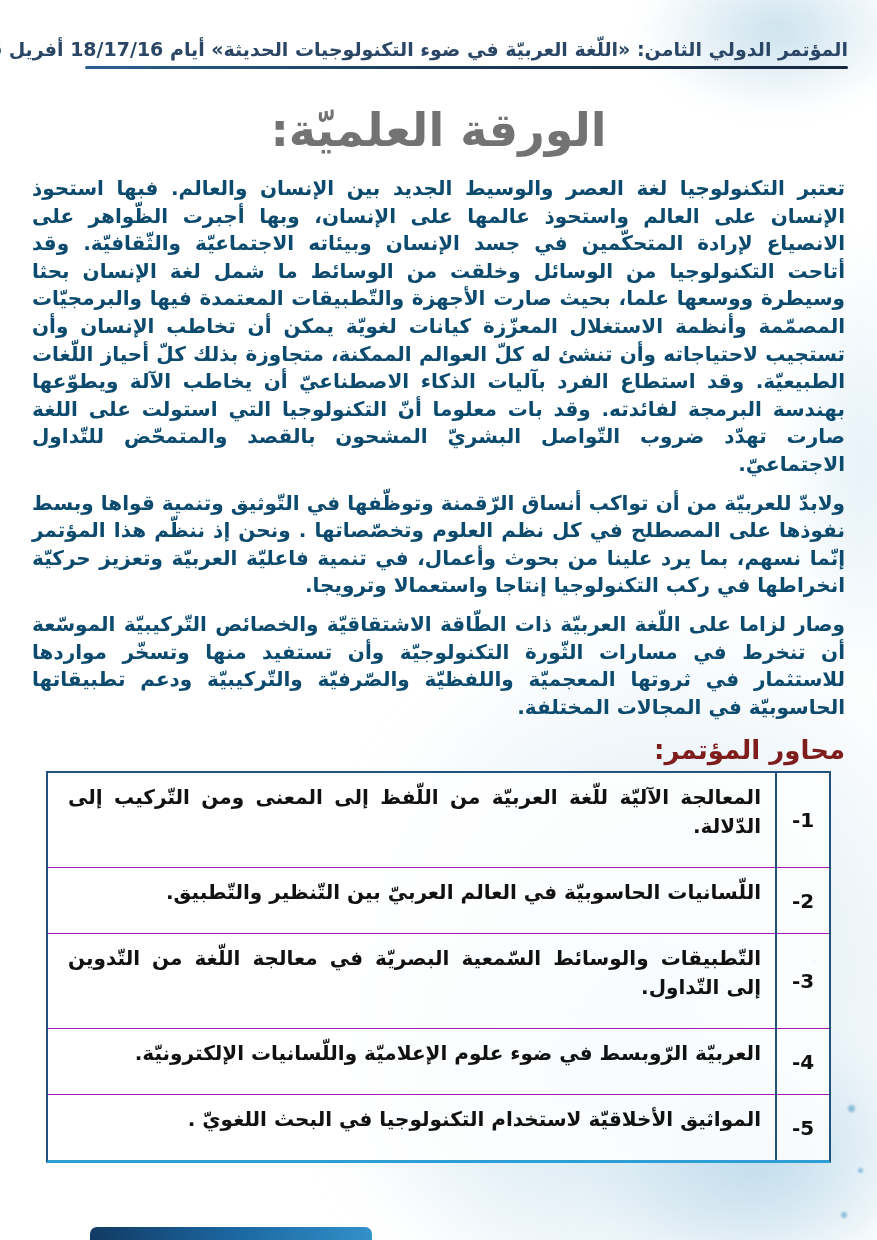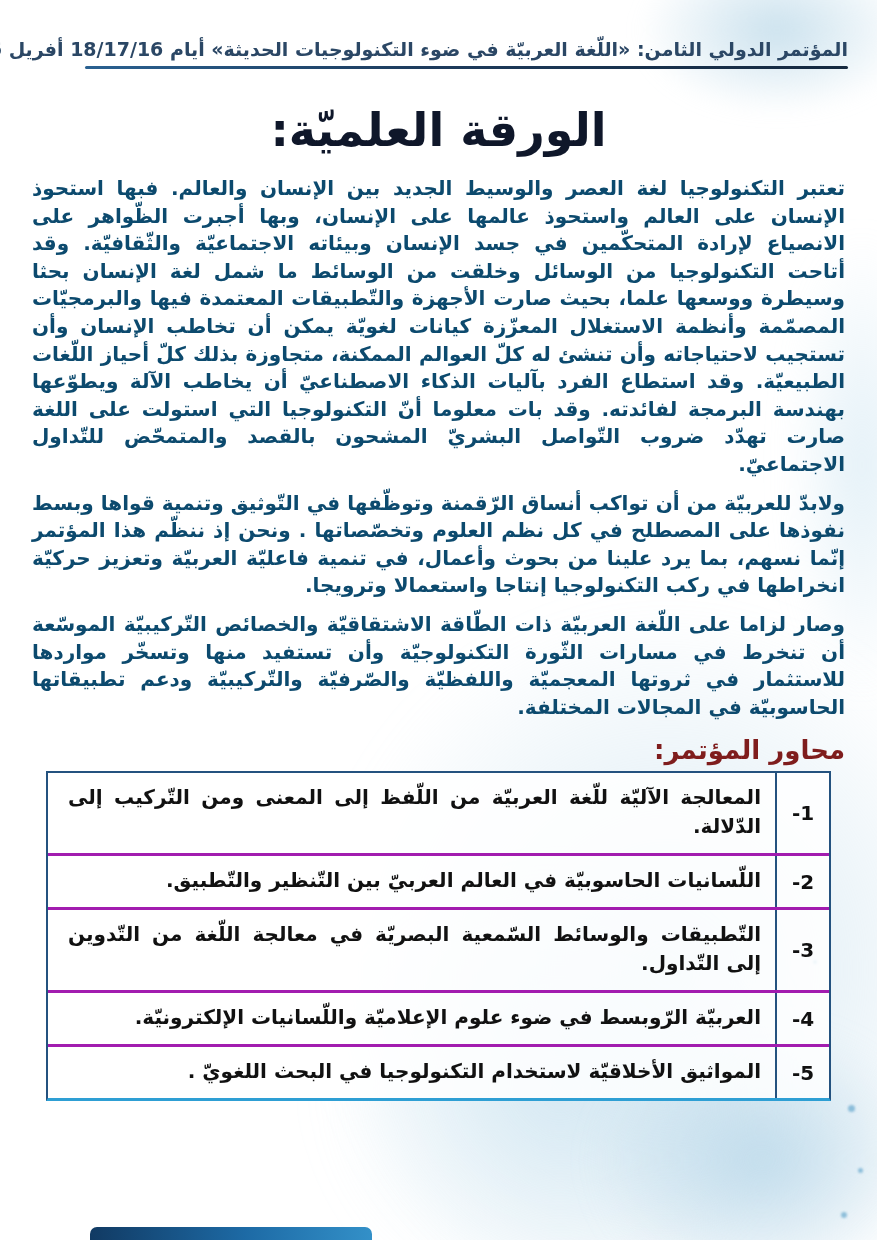--- a/index.html
+++ b/index.html
@@ -48,21 +48,21 @@
   }
   .header-rule{
     height:3px;border-radius:2px;
     background:linear-gradient(to left,#15293f 0%,#1d3b5c 55%,#2a6191 100%);
   }
 
   
   .content{position:absolute;left:32px;right:32px;top:95px;z-index:1;}
   .doc-title{
     text-align:center;
-    font-size:46px;font-weight:bold;color:#0f172a;
+    font-size:46px;font-weight:bold;color:#737373;
     margin:8px 0 18px 0;letter-spacing:0;
   }
   .para{
     font-size:20px;font-weight:bold;color:#0c4a6e;
     line-height:27.6px;text-align:justify;
     margin:0 0 11px 0;
   }
   .themes-heading{
     font-size:26px;font-weight:bold;color:#7f1d1d;
     text-align:right;margin:14px 0 6px 0;
@@ -73,32 +73,32 @@
   }
 
   
   .themes-table{
     margin:0 14px;
     border:2px solid #24527f;
     border-bottom:3px solid #2e9fd4;
     background:rgba(255,255,255,.85);
   }
   table{border-collapse:collapse;width:100%;}
-  tr + tr td{border-top:3px solid #a21caf;}
+  tr + tr td{border-top:1px solid #a21caf;}
   td{vertical-align:middle;}
   td.num{
     width:44px;text-align:center;direction:ltr;
     border-left:2px solid #24527f;
     font-size:20px;font-weight:bold;color:#111111;
     padding:10px 4px;
   }
   td.txt{
     font-size:20px;font-weight:bold;color:#111111;
     text-align:justify;line-height:29px;
-    padding:10px 14px 12px 20px;
+    padding:10px 14px 26px 20px;
   }
 
   
   .footer-bar{
     position:absolute;left:90px;bottom:0;z-index:2;
     width:282px;height:13px;border-radius:7px 7px 0 0;
     background:linear-gradient(90deg,#113a63 0%,#1d6aa5 55%,#3390c8 100%);
   }
 </style>
 </head>

